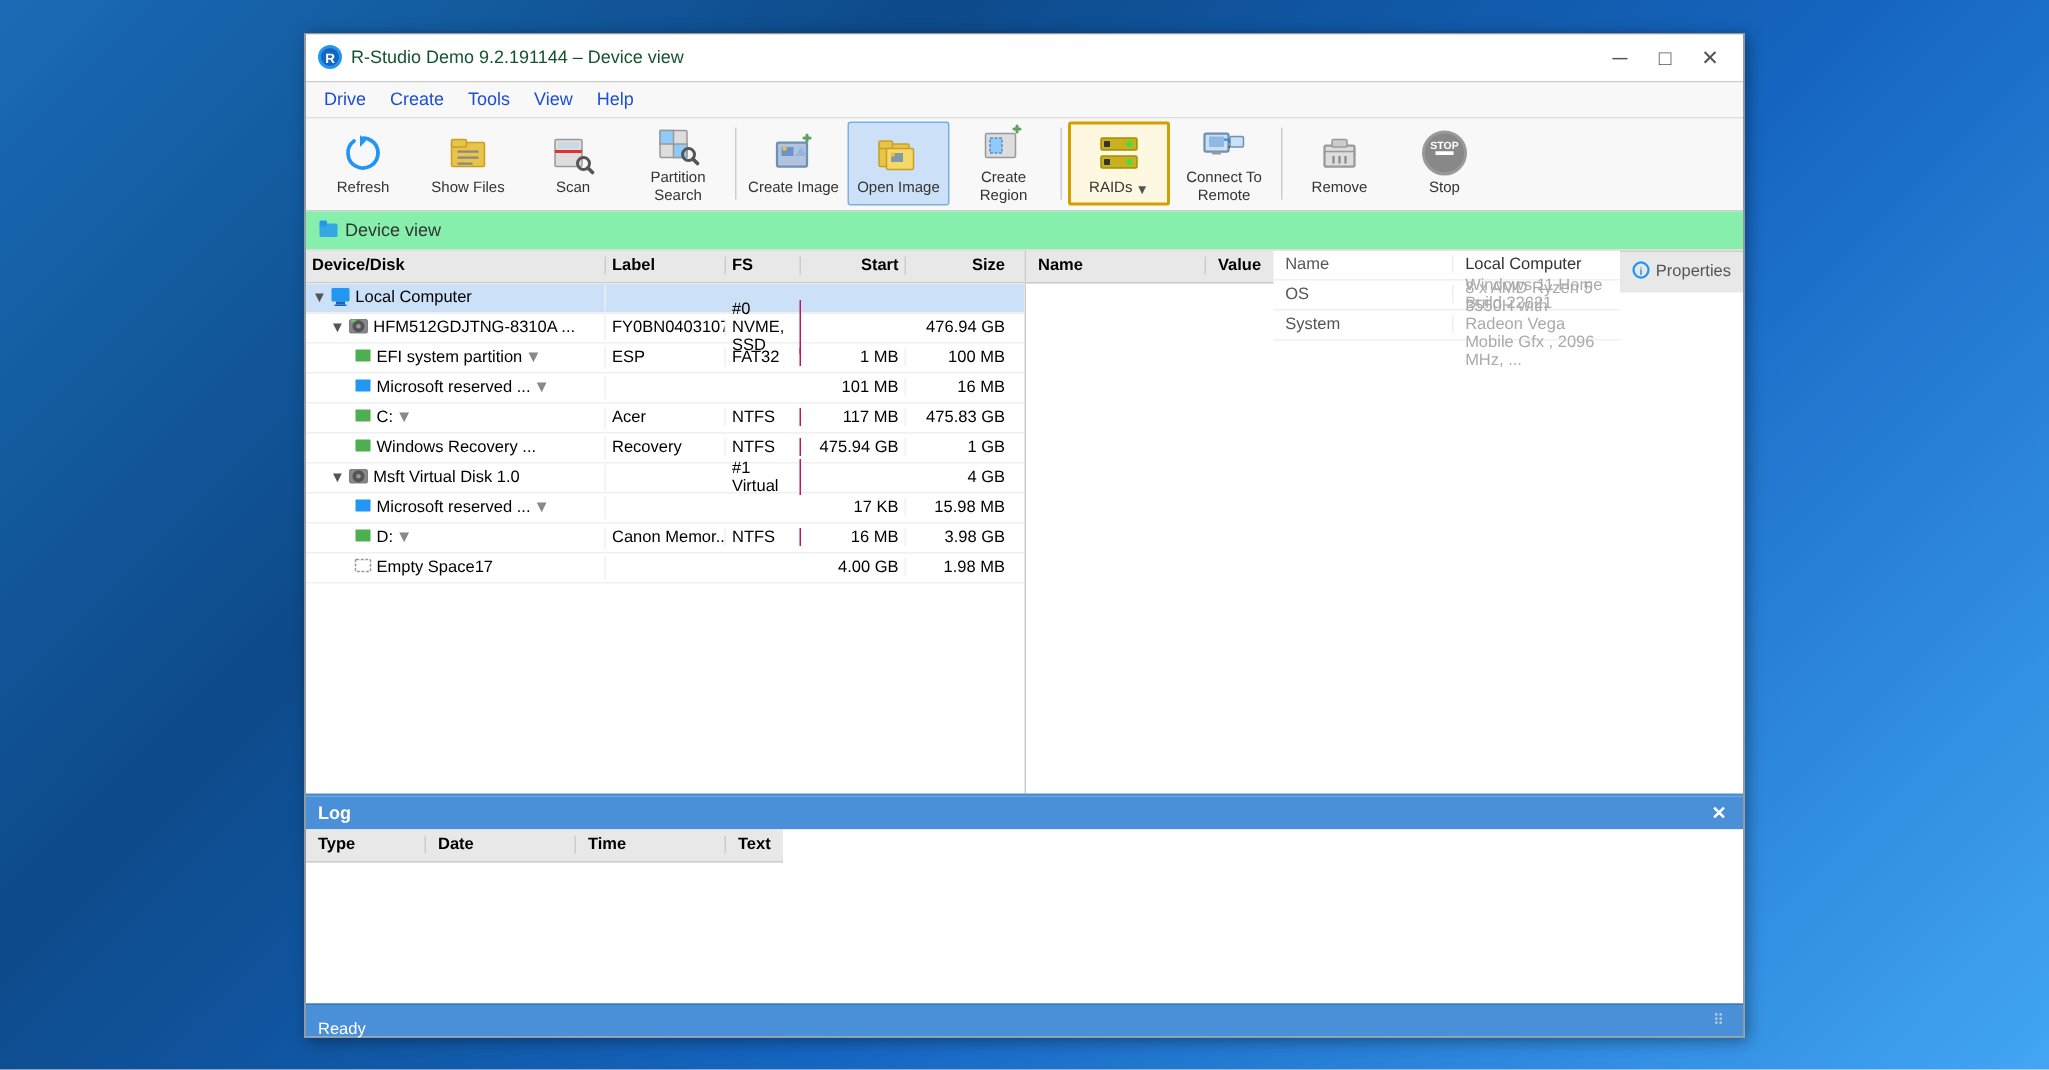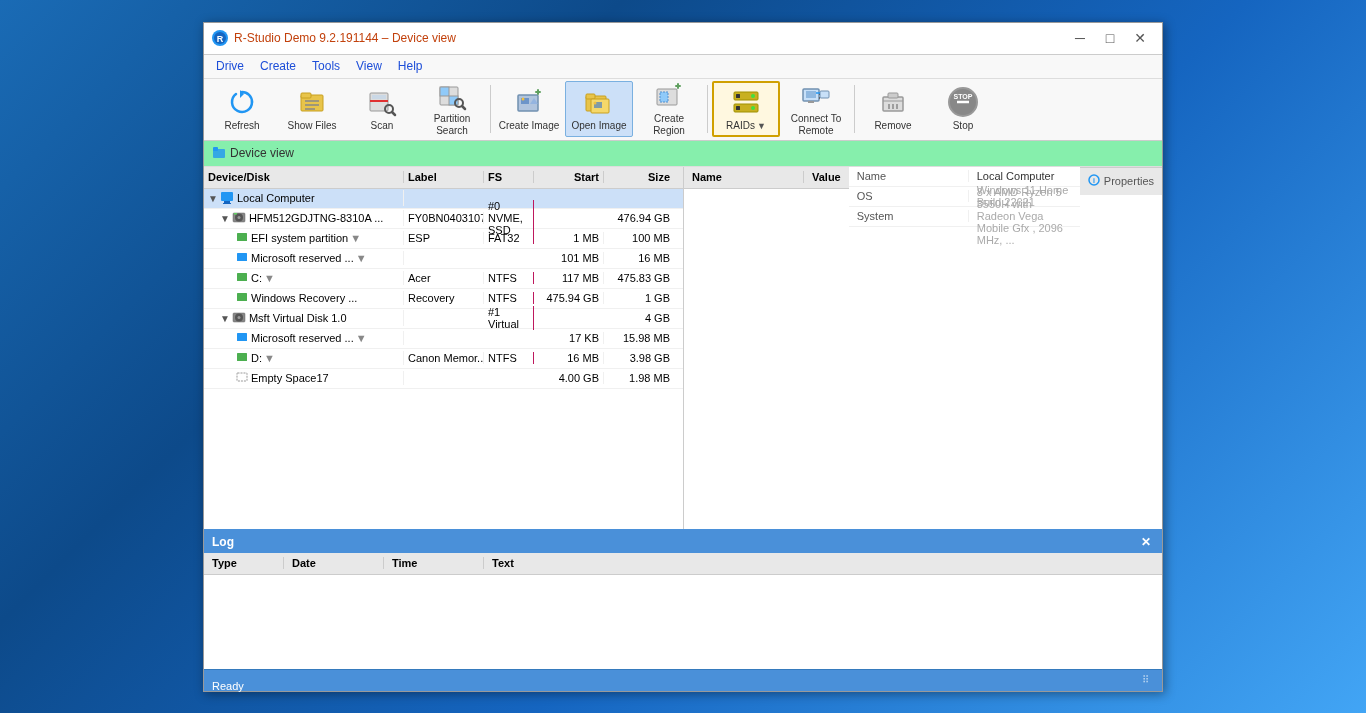--- a/index.html
+++ b/index.html
@@ -42,21 +42,21 @@
       display: flex;
       align-items: center;
       justify-content: center;
       color: white;
       font-size: 10px;
       font-weight: bold;
     }
     .title-bar-text {
       flex: 1;
       font-size: 12px;
-      color: #c2410c;
+      color: #14532d;
     }
     .title-bar-buttons {
       display: flex;
       gap: 2px;
     }
     .title-btn {
       width: 28px;
       height: 22px;
       border: none;
       background: transparent;
@@ -243,21 +243,21 @@
       align-items: center;
       justify-content: center;
       cursor: pointer;
       font-size: 12px;
       color: white;
     }
     .log-body {
       flex: 1;
       background: #fff;
       display: flex;
-      flex-direction: column;
+      flex-direction: row;
     }
     .log-table-header {
       display: flex;
       background: #e8e8e8;
       height: 22px;
       align-items: center;
       border-bottom: 1px solid #ccc;
     }
     .log-col-type { width: 80px; padding: 0 8px; font-weight: 600; font-size: 11px; border-right: 1px solid #ccc; }
     .log-col-date { width: 100px; padding: 0 8px; font-weight: 600; font-size: 11px; border-right: 1px solid #ccc; }

